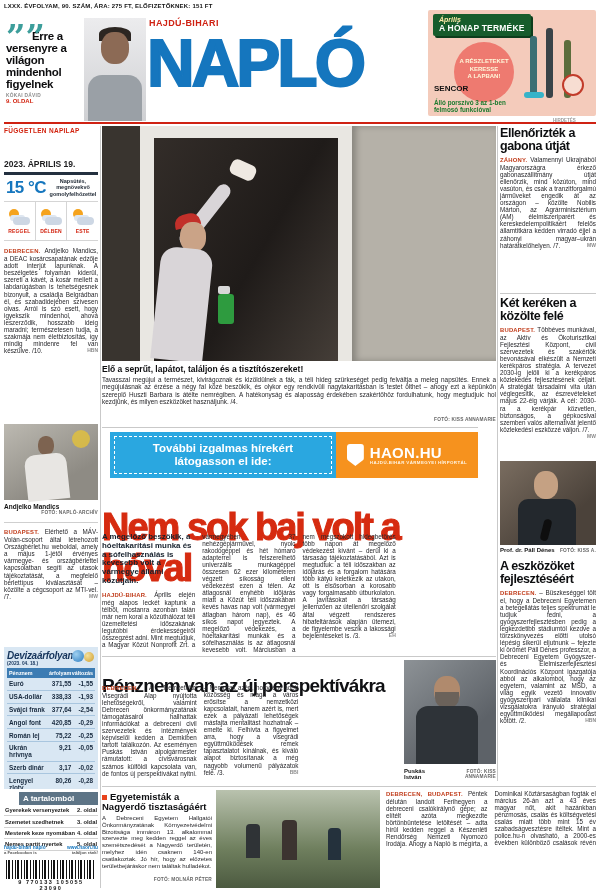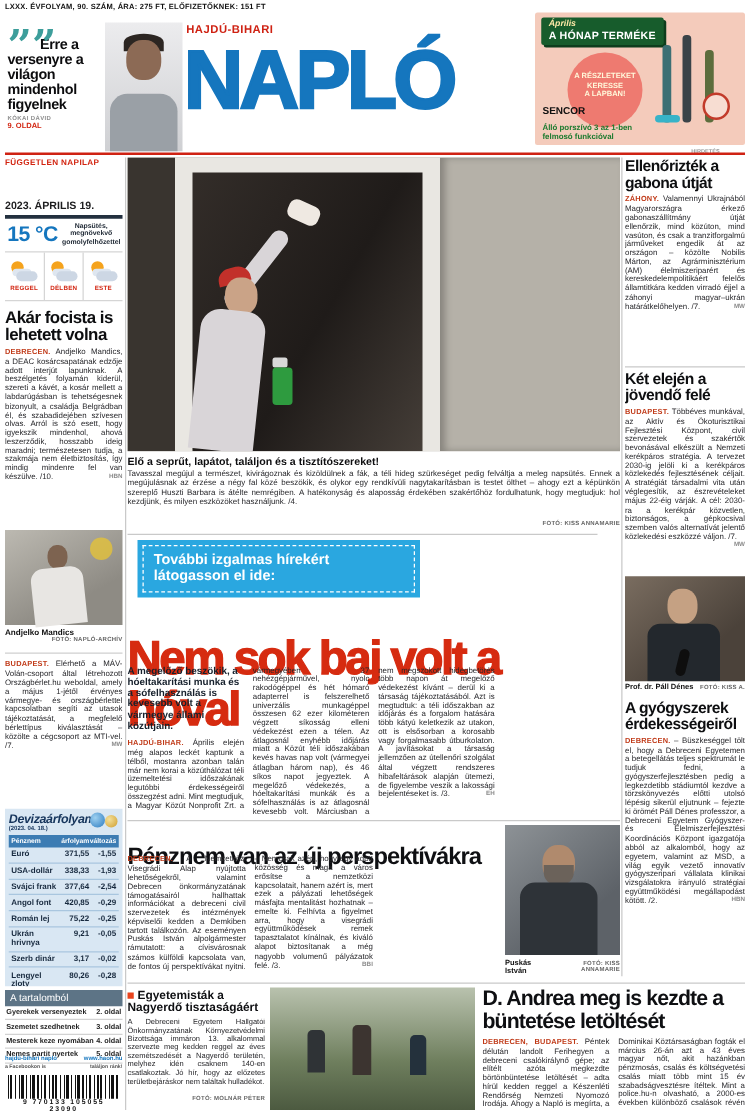--- a/index.html
+++ b/index.html
@@ -74,21 +74,21 @@
   .fx-globes{position:absolute;right:4px;top:3px;width:22px;height:13px;}
   .globe{position:absolute;border-radius:50%;}
   .globe.g1{left:0;top:0;width:12px;height:12px;background:radial-gradient(circle at 35% 35%,#9ed0f0,#2b7bc0);}
   .globe.g2{right:0;top:2px;width:10px;height:10px;background:radial-gradient(circle at 35% 35%,#f4e09a,#cf9e2e);}
   .fx-head{display:flex;background:#3c7cb3;color:#fff;font-size:5.4px;font-weight:700;padding:2px 2px;}
   .fx-row{display:flex;font-size:6.4px;font-weight:700;color:#17293e;padding:2.4px 2px;border-bottom:1px solid #a9c6df;}
   .fxc1{flex:1.6;text-align:left;}
   .fxc2{flex:1;text-align:right;}
   .fxc3{flex:.9;text-align:right;}
   .toc{left:4px;top:792px;width:94px;}
-  .toc-head{background:#5d7486;color:#fff;font-size:8px;font-weight:400;padding:2px 4px;}
+  .toc-head{background:#5d7486;color:#fff;font-size:8px;font-weight:700;padding:2px 4px;margin-left:15px;}
   .toc-row{display:flex;justify-content:space-between;font-size:5.8px;font-weight:700;color:#222;padding:2.2px 1px;border-bottom:1px solid #d2d2d2;}
   .s-foot{left:4px;top:845px;width:94px;display:flex;justify-content:space-between;}
   .footcol{width:46px;}
   .foot1{font-size:4.8px;font-weight:800;color:#1576be;}
   .foot2{font-size:4.2px;font-weight:700;color:#555;}
   .barcode-wrap{left:6px;top:860px;width:90px;text-align:center;}
   .barcode{height:19px;background:repeating-linear-gradient(90deg,#111 0,#111 1px,#fff 1px,#fff 2px,#111 2px,#111 4px,#fff 4px,#fff 6px,#111 6px,#111 7px,#fff 7px,#fff 9px);}
   .barcode-num{font-size:5.5px;font-weight:700;letter-spacing:1.5px;color:#111;}
   
   .v1{left:100px;top:126px;width:1px;height:762px;}
@@ -111,21 +111,21 @@
   .cp-sprayhead{position:absolute;left:116px;top:160px;width:12px;height:8px;background:#d8d8d8;border-radius:2px;}
   
   .c-caption{left:102px;top:364px;width:394px;height:60px;}
   .c-captitle{font-size:8.5px;font-weight:800;color:#0e0e10;margin-bottom:2px;}
   .c-capbody{font-size:6.4px;line-height:7.3px;color:#26262a;}
   .c-capcredit{position:absolute;right:0;bottom:2px;}
   
   .banner{left:110px;top:432px;width:368px;height:46px;display:flex;}
   .banner-blue{width:226px;background:#2aa7e0;position:relative;display:flex;align-items:center;justify-content:center;}
   .banner-blue .dash{position:absolute;left:4px;top:4px;right:4px;bottom:4px;border:1.5px dashed #fff;}
-  .banner-text{font-size:11.5px;line-height:13px;font-weight:800;color:#fff;width:200px;}
+  .banner-text{font-size:11.5px;line-height:13px;font-weight:800;color:#fff;text-align:center;width:200px;}
   .banner-orange{flex:1;background:#f6921e;display:flex;align-items:center;justify-content:center;gap:6px;}
   .shield{width:17px;height:22px;background:#fff;border-radius:3px 3px 8px 8px;clip-path:polygon(0 0,100% 0,100% 70%,50% 100%,0 70%);}
   .haon-logo{font-size:15px;font-weight:800;color:#fff;letter-spacing:.3px;line-height:15px;}
   .haon-sub{font-size:4.4px;font-weight:700;color:#fff4e2;letter-spacing:.4px;}
   
   .c-headline{left:102px;top:482px;width:394px;font-size:38px;line-height:41px;font-weight:800;color:#d62b10;letter-spacing:-2px;-webkit-text-stroke:1px #d62b10;}
   .c-a1{left:102px;top:533px;width:394px;height:120px;column-count:4;column-gap:7px;column-fill:auto;}
   .lead-p{margin:0 0 5px;font-size:7.9px;line-height:8.8px;font-weight:800;color:#16202c;}
   .body-p{margin:0;font-size:6.3px;line-height:7.05px;color:#26262a;}
   
@@ -237,21 +237,20 @@
     <div class="wicell">
       <div class="wicon">
           <div class="sun"></div>
           <div class="cloud"></div>
         </div>
       <div class="wlabel">ESTE</div>
     </div>
   </div>
 
   <div class="abs s-a1 ovh">
-    <h2 class="headline-s">Akár focista is lehetett volna</h2>
     <p class="body-s just" style="margin:0"><span class="loc">DEBRECEN.</span> <span>Andjelko Mandics, a DEAC kosárcsapatának edzője adott interjút lapunknak. A beszélgetés folyamán kiderül, szereti a kávét, a kosár mellett a labdarúgásban is tehetségesnek bizonyult, a családja Belgrádban él, és szabadidejében szívesen olvas. Arról is szó esett, hogy igyekszik mindenhol, ahová leszerződik, hosszabb ideig maradni; természetesen tudja, a szakmája nem életbiztosítás, így mindig mindenre fel van készülve. /10.</span><span class="sig">HBN</span></p>
   </div>
 
   <div class="abs s-photo">
     <div class="blob"></div>
     <div class="head"></div>
     <div class="body"></div>
   </div>
   <div class="abs s-cap">
     <div class="s-capname">Andjelko Mandics</div>
@@ -369,20 +368,27 @@
     <div class="c-captitle">Elő a seprűt, lapátot, találjon és a tisztítószereket!</div>
     <div class="c-capbody just">Tavasszal megújul a természet, kivirágoznak és kizöldülnek a fák, a téli hideg szürkeséget pedig felváltja a meleg napsütés. Ennek a megújulásnak az érzése a négy fal közé beszökik, és olykor egy rendkívüli nagytakarításban is testet ölthet – ahogy ezt a képünkön szereplő Huszti Barbara is átélte nemrégiben. A hatékonyság és alaposság érdekében szakértőhöz fordulhatunk, hogy megtudjuk: hol kezdjünk, és milyen eszközöket használjunk. /4.</div>
     <div class="credit c-capcredit">FOTÓ: KISS ANNAMARIE</div>
   </div>
 
   <div class="abs banner">
     <div class="banner-blue">
       <div class="dash"></div>
       <div class="banner-text">További izgalmas hírekért látogasson el ide:</div>
     </div>
+    <div class="banner-orange">
+      <div class="shield"></div>
+      <div>
+        <div class="haon-logo">HAON.HU</div>
+        <div class="haon-sub">HAJDÚ-BIHAR VÁRMEGYEI HÍRPORTÁL</div>
+      </div>
+    </div>
   </div>
 
   <h1 class="abs c-headline">Nem sok baj volt a hóval</h1>
   <div class="abs c-a1 ovh">
     <p class="lead-p">A megelőző beszökik, a hóeltakarítási munka és a sófelhasználás is kevesebb volt a vármegye állami közútjain.</p>
     <p class="body-p just"><span class="loc">HAJDÚ-BIHAR.</span> <span>Április elején még alapos leckét kaptunk a télből, mostanra azonban talán már nem korai a közúthálózat téli üzemeltetési időszakának legutóbbi érdekességeiről összegzést adni. Mint megtudjuk, a Magyar Közút Nonprofit Zrt. a vármegyében 37 nehézgépjárművel, nyolc rakodógéppel és hét hómaró adapterrel is felszerelhető univerzális munkagéppel összesen 62 ezer kilométeren végzett síkosság elleni védekezést ezen a télen. Az átlagosnál enyhébb időjárás miatt a Közút téli időszakában kevés havas nap volt (vármegyei átlagban három nap), és 46 síkos napot jegyeztek. A megelőző védekezés, a hóeltakarítási munkák és a sófelhasználás is az átlagosnál kevesebb volt. Márciusban a nem megszokott hidegbetörés több napon át megelőző védekezést kívánt – derül ki a társaság tájékoztatásából. Azt is megtudtuk: a téli időszakban az időjárás és a forgalom hatására több kátyú keletkezik az utakon, ott is elsősorban a korosabb vagy forgalmasabb útburkolaton. A javításokat a társaság jellemzően az útellenőri szolgálat által végzett rendszeres hibafeltárások alapján ütemezi, de figyelembe veszik a lakossági bejelentéseket is. /3.</span><span class="sig">EH</span></p>
   </div>
 
   <h2 class="abs c-a2-head">Pénznem van az új perspektívákra</h2>
   <div class="abs c-a2 ovh">
@@ -402,42 +408,41 @@
     <div class="b-left-title"><span class="bullet"></span><span>Egyetemisták a Nagyerdő tisztaságáért</span></div>
     <div class="b-left-body just">A Debreceni Egyetem Hallgatói Önkormányzatának Környezetvédelmi Bizottsága immáron 13. alkalommal szervezte meg kedden reggel az éves szemétszedését a Nagyerdő területén, melyhez idén csaknem 140-en csatlakoztak. Jó hír, hogy az előzetes területbejáráskor nem találtak hulladékot.</div>
     <div class="credit">FOTÓ: MOLNÁR PÉTER</div>
   </div>
   <div class="abs b-photo ovh">
     <div class="fig f1"></div>
     <div class="fig f2"></div>
     <div class="fig f3"></div>
   </div>
   <div class="abs b-right">
-    <div class="b-right-head">D. Andrea meg is kezdte a büntetése letöltését</div>
     <div class="b-right-body ovh">
       <p class="body-p just"><span class="loc">DEBRECEN, BUDAPEST.</span> <span>Péntek délután landolt Ferihegyen a debreceni csalókirálynő gépe; az elítélt azóta megkezdte börtönbüntetése letöltését – adta hírül kedden reggel a Készenléti Rendőrség Nemzeti Nyomozó Irodája. Ahogy a Napló is megírta, a Dominikai Köztársaságban fogták el március 26-án azt a 43 éves magyar nőt, akit hazánkban pénzmosás, csalás és költségvetési csalás miatt több mint 15 év szabadságvesztésre ítéltek. Mint a police.hu-n olvasható, a 2000-es években különböző csalások révén több százmillió forintra szert tevő D. Andrea Európa egyik legkeresettebb bűnözőjévé vált, miután 2012 tavaszán nyomtalanul eltűnt. /3.</span></p>
     </div>
   </div>
 
   <div class="abs r-a1 ovh">
     <h2 class="r-col-title">Ellenőrizték a gabona útját</h2>
     <p class="body-p just"><span class="loc">ZÁHONY.</span> <span>Valamennyi Ukrajnából Magyarországra érkező gabonaszállítmány útját ellenőrzik, mind közúton, mind vasúton, és csak a tranzitforgalmú járműveket engedik át az országon – közölte Nobilis Márton, az Agrárminisztérium (AM) élelmiszeriparért és kereskedelempolitikáért felelős államtitkára kedden virradó éjjel a záhonyi magyar–ukrán határátkelőhelyen. /7.</span><span class="sig">MW</span></p>
   </div>
   <div class="abs hairline r-div1"></div>
   <div class="abs r-a2 ovh">
-    <h2 class="r-col-title">Két elején a jövendő felé</h2>
+    <h2 class="r-col-title">Két keréken a közölte felé</h2>
     <p class="body-p just"><span class="loc">BUDAPEST.</span> <span>Többéves munkával, az Aktív és Ökoturisztikai Fejlesztési Központ, civil szervezetek és szakértők bevonásával elkészült a Nemzeti kerékpáros stratégia. A tervezet 2030-ig jelöli ki a kerékpáros közlekedés fejlesztésének céljait. A stratégiát társadalmi vita után véglegesítik, az észrevételeket május 22-éig várják. A cél: 2030-ra a kerékpár közvetlen, biztonságos, a gépkocsival szemben valós alternatívát jelentő közlekedési eszközzé váljon. /7.</span><span class="sig">MW</span></p>
   </div>
   <div class="abs r-photo ovh">
     <div class="head"></div>
     <div class="suit"></div>
     <div class="mic"></div>
   </div>
   <div class="abs r-cap">
     <span class="capname">Prof. dr. Páll Dénes</span>
     <span class="credit">FOTÓ: KISS A.</span>
   </div>
   <div class="abs r-a3 ovh">
-    <h2 class="r-col-title">A gyógyszerek érdekességeiről</h2>
+    <h2 class="r-col-title">A eszközöket fejlesztéséért</h2>
     <p class="body-p just"><span class="loc">DEBRECEN.</span> <span>– Büszkeséggel tölt el, hogy a Debreceni Egyetemen a betegellátás teljes spektrumát le tudjuk fedni, a gyógyszerfejlesztésben pedig a legkezdetibb stádiumtól kezdve a törzskönyvezés előtti utolsó lépésig sikerül eljutnunk – fejezte ki örömét Páll Dénes professzor, a Debreceni Egyetem Gyógyszer- és Élelmiszerfejlesztési Koordinációs Központ igazgatója abból az alkalomból, hogy az egyetem, valamint az MSD, a világ egyik vezető innovatív gyógyszeripari vállalata klinikai vizsgálatokra irányuló stratégiai együttműködési megállapodást kötött. /2.</span><span class="sig">HBN</span></p>
   </div>
 
 </div>
 
 </body></html>

